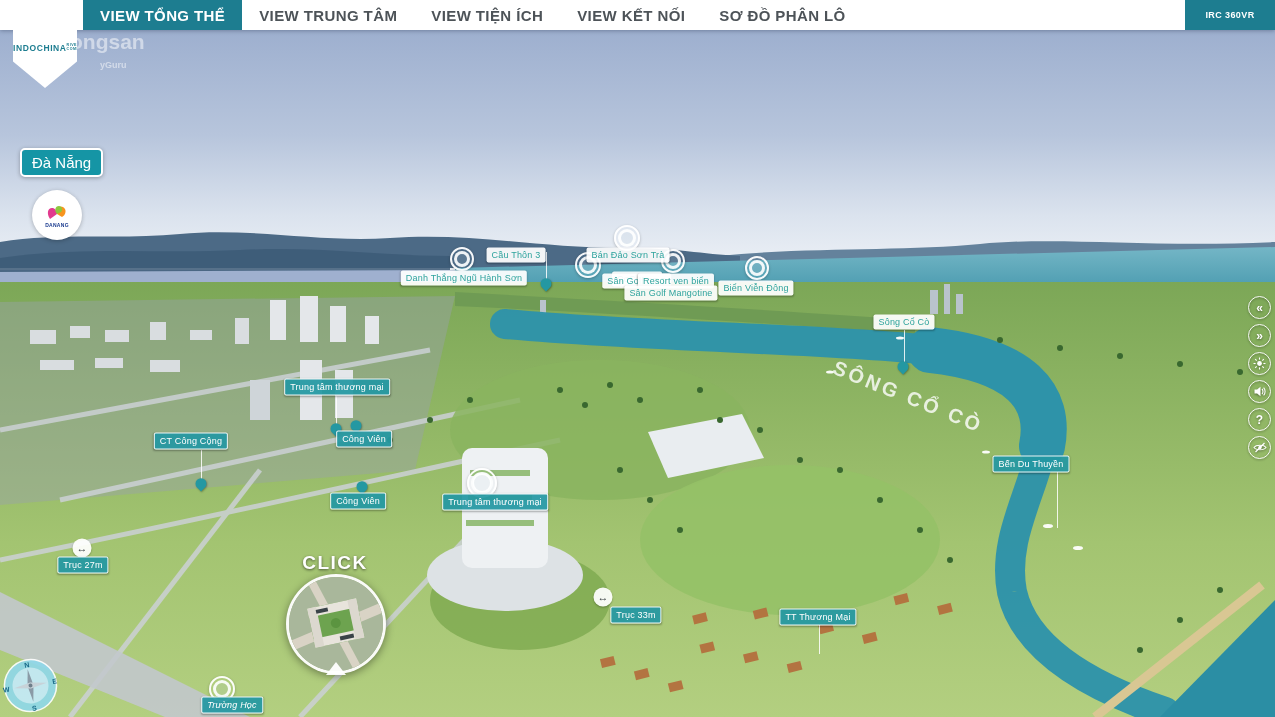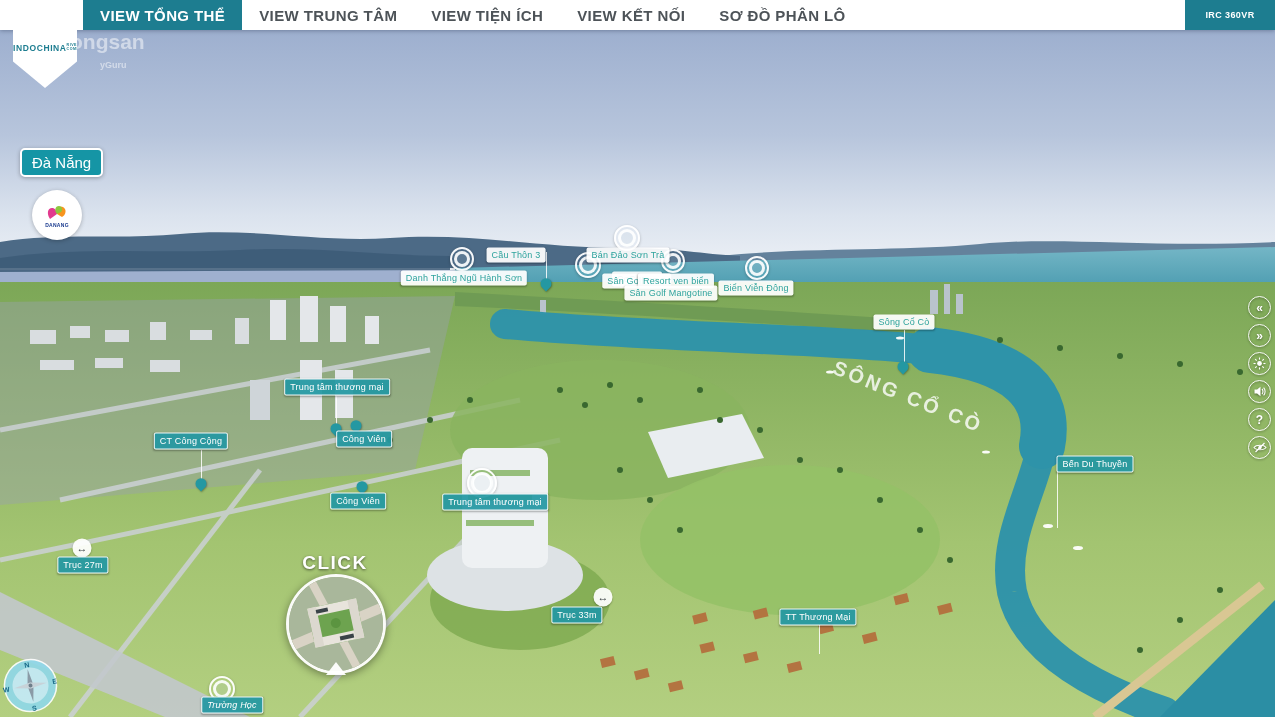--- a/index.html
+++ b/index.html
@@ -357,20 +357,20 @@
     <div class="pill dark" style="left: 191px; top: 441px;">CT Công Cộng</div>
     <div class="pin" style="left: 356px; top: 429px;"></div>
     <div class="pill dark" style="left: 364px; top: 439px;">Công Viên</div>
     <div class="pin" style="left: 362px; top: 490px;"></div>
     <div class="pill dark" style="left: 358px; top: 501px;">Công Viên</div>
     <div class="ring" style="height: 26px; width: 26px; left: 482px; top: 483px;"></div>
     <div class="pill dark" style="left: 495px; top: 502px;">Trung tâm thương mại</div>
     <div class="arrows" style="left: 82px; top: 548px;">↔</div>
     <div class="pill dark" style="left: 83px; top: 565px;">Trục 27m</div>
     <div class="arrows" style="left: 603px; top: 597px;">↔</div>
-    <div class="pill dark" style="left: 577px; top: 615px;">Trục 33m</div>
+    <div class="pill dark" style="left: 636px; top: 615px;">Trục 33m</div>
     <div class="vline" style="left: 819px; top: 625px; height: 29px;"></div>
     <div class="pill dark" style="left: 818px; top: 617px;">TT Thương Mại</div>
     <div class="vline" style="left: 1057px; top: 472px; height: 56px;"></div>
-    <div class="pill dark" style="left: 1095px; top: 464px; text-align: center;">Bến Du Thuyền</div>
+    <div class="pill dark" style="left: 1031px; top: 464px; text-align: center;">Bến Du Thuyền</div>
     <div class="ring" style="height: 22px; width: 22px; left: 222px; top: 689px;"></div>
     <div class="pill dark" style="left: 232px; top: 705px; font-style: italic;">Trường Học</div>
   </div>
 
 </body></html>

